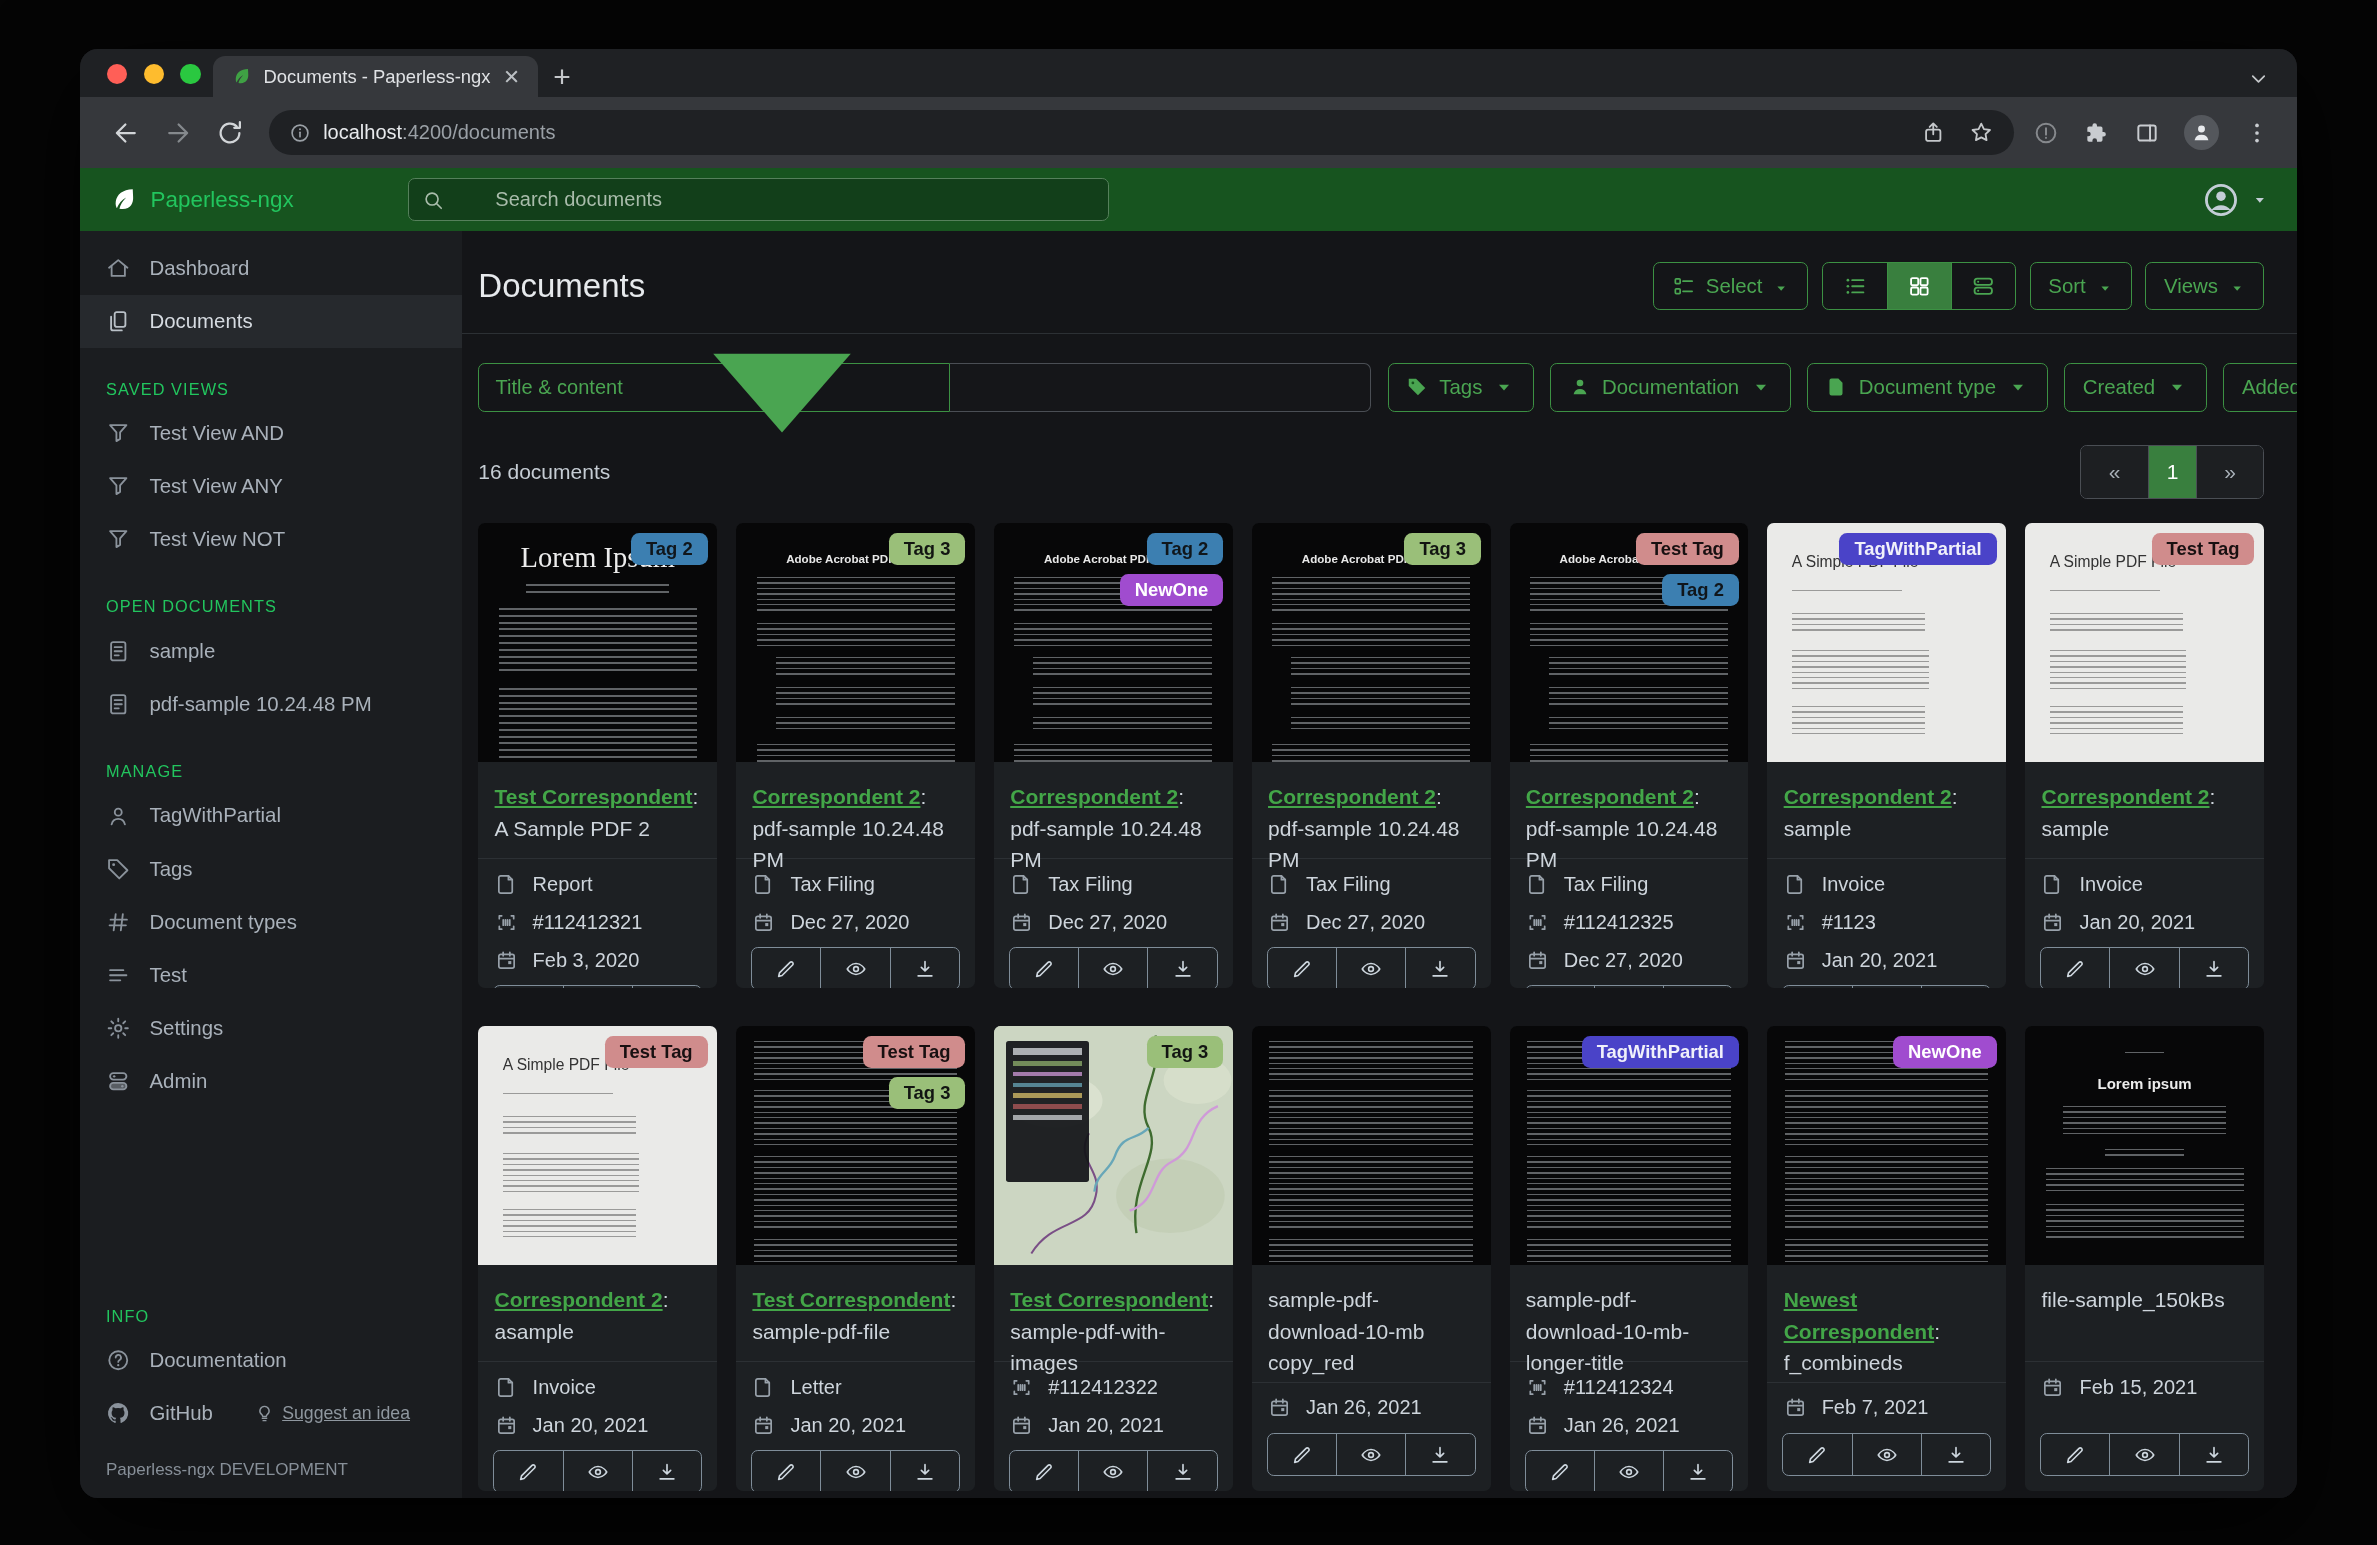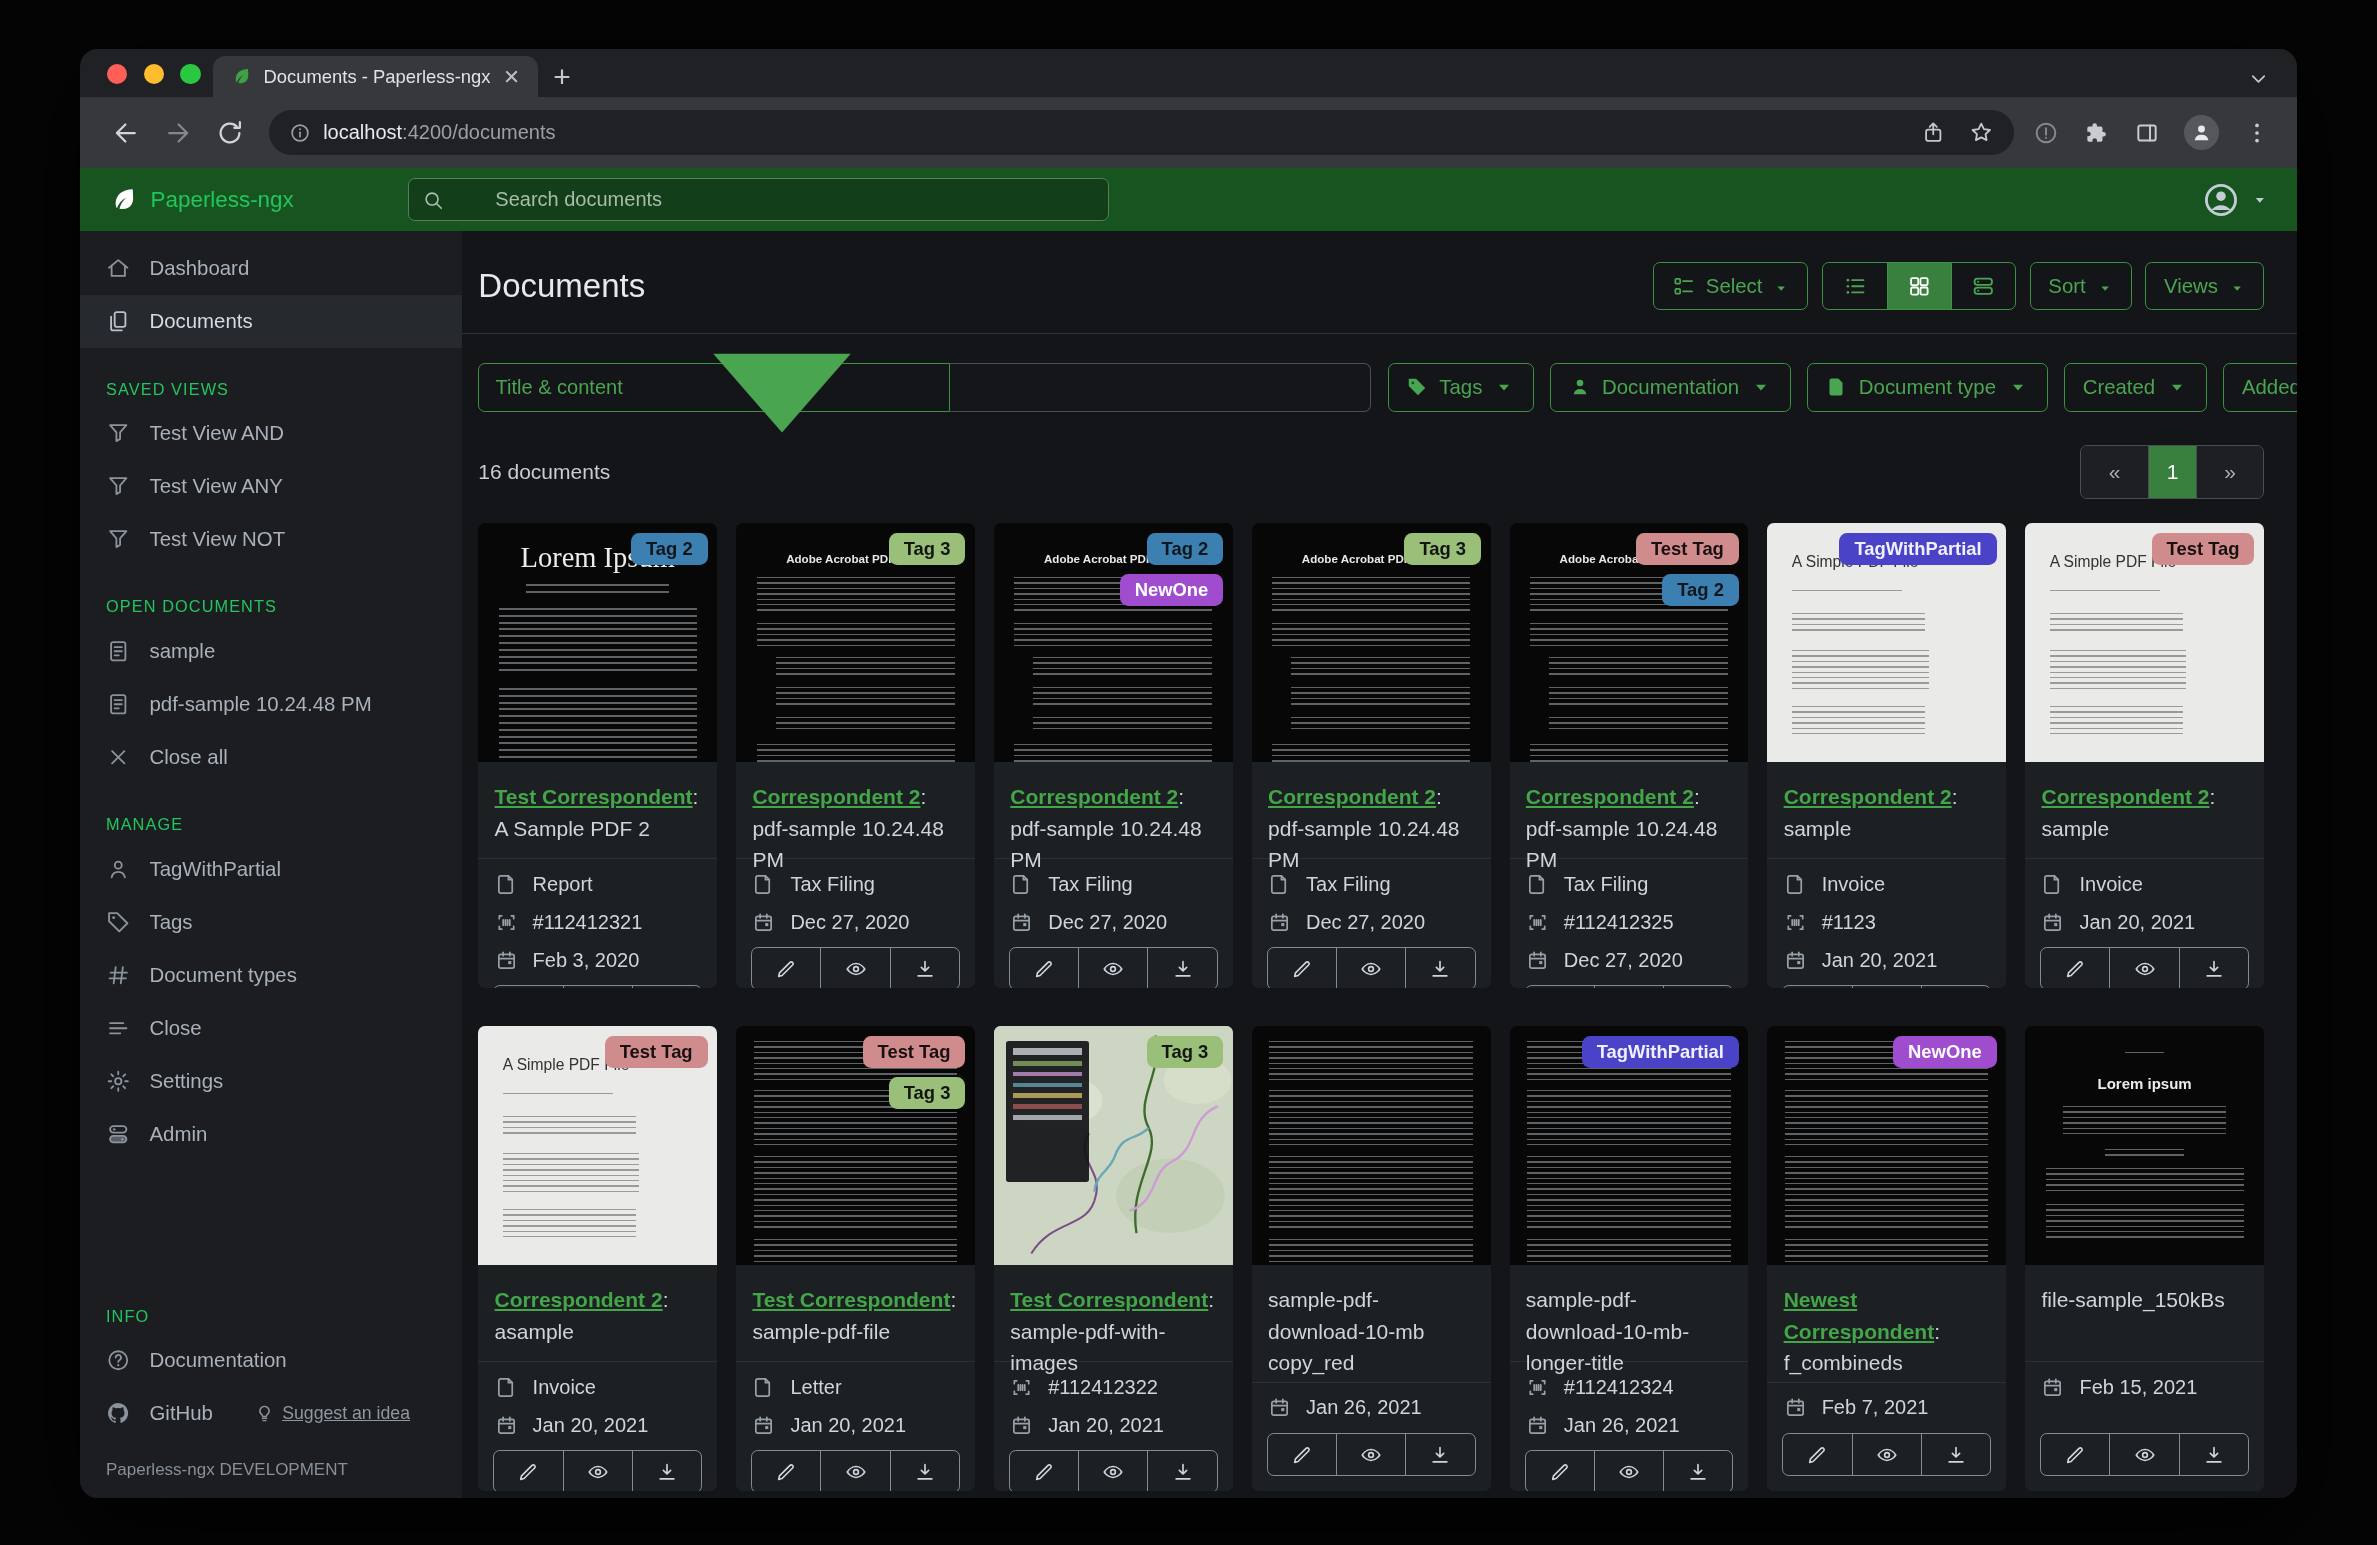--- a/index.html
+++ b/index.html
@@ -267,26 +267,20 @@
               </svg></span>
             <span>sample</span>
           </div>
           <div class="side-item">
             <span class="ic"><svg viewBox="0 0 24 24" fill="none" stroke="currentColor" stroke-width="1.8" stroke-linecap="round" stroke-linejoin="round" width="100%" height="100%">
                 <rect x="5" y="3" width="14" height="18" rx="2"></rect>
                 <path d="M8.5 8h7M8.5 12h7M8.5 16h4"></path>
               </svg></span>
             <span>pdf-sample 10.24.48 PM</span>
           </div>
-          <div class="side-item">
-            <span class="ic"><svg viewBox="0 0 24 24" fill="none" stroke="currentColor" stroke-width="1.8" stroke-linecap="round" stroke-linejoin="round" width="100%" height="100%">
-                <path d="M6 6l12 12M18 6 6 18"></path>
-              </svg></span>
-            <span>Close all</span>
-          </div>
         </div>
         <div class="side-sec">
           <div class="side-head">MANAGE</div>
           <div class="side-item">
             <span class="ic"><svg viewBox="0 0 24 24" fill="none" stroke="currentColor" stroke-width="1.8" stroke-linecap="round" stroke-linejoin="round" width="100%" height="100%">
                 <circle cx="12" cy="8" r="3.4"></circle>
                 <path d="M5.5 20c.8-3.6 3.4-5.4 6.5-5.4s5.7 1.8 6.5 5.4"></path>
               </svg></span>
             <span>TagWithPartial</span>
           </div>
@@ -300,21 +294,21 @@
           <div class="side-item">
             <span class="ic"><svg viewBox="0 0 24 24" fill="none" stroke="currentColor" stroke-width="1.8" stroke-linecap="round" stroke-linejoin="round" width="100%" height="100%">
                 <path d="M9.5 4 7.5 20M16.5 4l-2 16M4.5 9.5h16M3.5 15h16"></path>
               </svg></span>
             <span>Document types</span>
           </div>
           <div class="side-item">
             <span class="ic"><svg viewBox="0 0 24 24" fill="none" stroke="currentColor" stroke-width="1.8" stroke-linecap="round" stroke-linejoin="round" width="100%" height="100%">
                 <path d="M4 7h13M4 12h16M4 17h10"></path>
               </svg></span>
-            <span>Close</span>
+            <span>Test</span>
           </div>
           <div class="side-item">
             <span class="ic"><svg viewBox="0 0 24 24" fill="none" stroke="currentColor" stroke-width="1.8" stroke-linecap="round" stroke-linejoin="round" width="100%" height="100%">
                 <circle cx="12" cy="12" r="3.1"></circle>
                 <path d="M12 2.6v2.6M12 18.8v2.6M2.6 12h2.6M18.8 12h2.6M5.2 5.2l1.9 1.9M16.9 16.9l1.9 1.9M18.8 5.2l-1.9 1.9M7.1 16.9l-1.9 1.9"></path>
               </svg></span>
             <span>Settings</span>
           </div>
           <div class="side-item">
             <span class="ic"><svg viewBox="0 0 24 24" fill="none" stroke="currentColor" stroke-width="1.8" stroke-linecap="round" stroke-linejoin="round" width="100%" height="100%">

